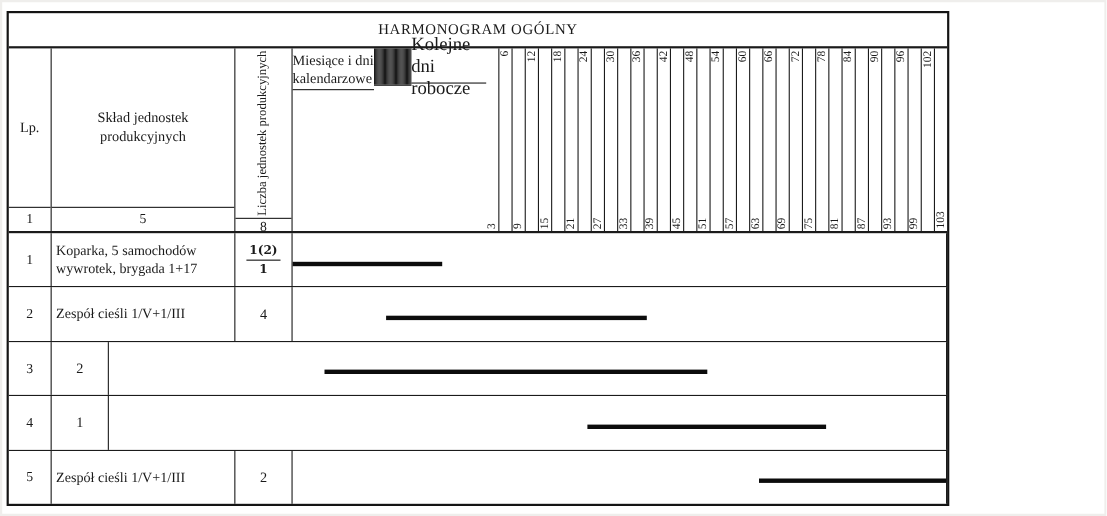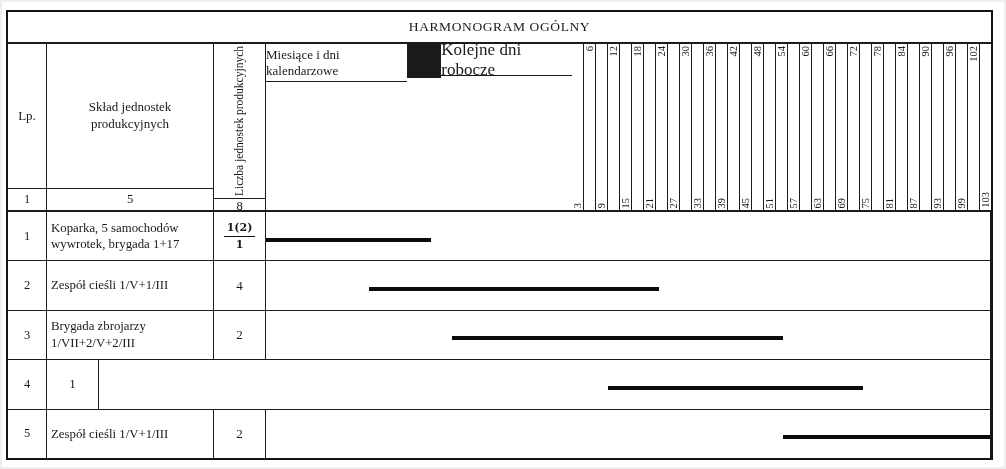--- a/index.html
+++ b/index.html
@@ -1,21 +1,21 @@
 <!DOCTYPE html>
 <html><head>
 <meta charset="utf-8">
 <style>
   :root { --ln:#1b1b1b; }
   * { box-sizing:border-box; margin:0; padding:0; }
   html,body { width:1006px; height:469px; background:#fff; }
   body { font-family:"Liberation Serif", serif; color:#1a1a1a; position:relative; }
   .canvas { position:absolute; inset:0; background:#fff; box-shadow: inset 0 0 0 2px #efeeec; }
 
-  .frame { position:absolute; left:6px; top:10px; width:987px; height:450px;
+  .frame { position:absolute; left:6px; top:10px; width:857px; height:450px;
            border:2px solid #141414; background:#fff; display:flex; flex-direction:column; }
 
   .title-row { height:32px; border-bottom:2px solid var(--ln); display:flex;
                align-items:center; justify-content:center; font-size:13.5px; letter-spacing:.6px; }
 
   .header { height:168px; display:flex; border-bottom:2px solid var(--ln); }
   .hcol { display:flex; flex-direction:column; border-right:1.5px solid var(--ln); }
   .hcol .lab { flex:1; display:flex; align-items:center; justify-content:center;
                text-align:center; font-size:13px; line-height:1.3; padding:2px; }
   .hcol .num { height:22px; border-top:1.5px solid var(--ln); display:flex;
@@ -315,21 +315,20 @@
             <div class="gcell"></div>
             <div class="gcell"></div>
             <div class="gcell"></div>
             <div class="gcell"></div>
             <div class="gcell"></div>
             <div class="bar" style="left: 14.2857%; width: 40%; background: rgb(12, 12, 12);"></div>
           </div>
         </div>
         <div class="trow">
           <div class="cell c-lp">3</div>
-          <div class="cell c-name">Brygada zbrojarzy 1/VII+2/V+2/III</div>
           <div class="cell c-units">2</div>
           <div class="cell c-chart">
             <div class="gcell"></div>
             <div class="gcell"></div>
             <div class="gcell"></div>
             <div class="gcell"></div>
             <div class="gcell"></div>
             <div class="gcell"></div>
             <div class="gcell"></div>
             <div class="gcell"></div>

